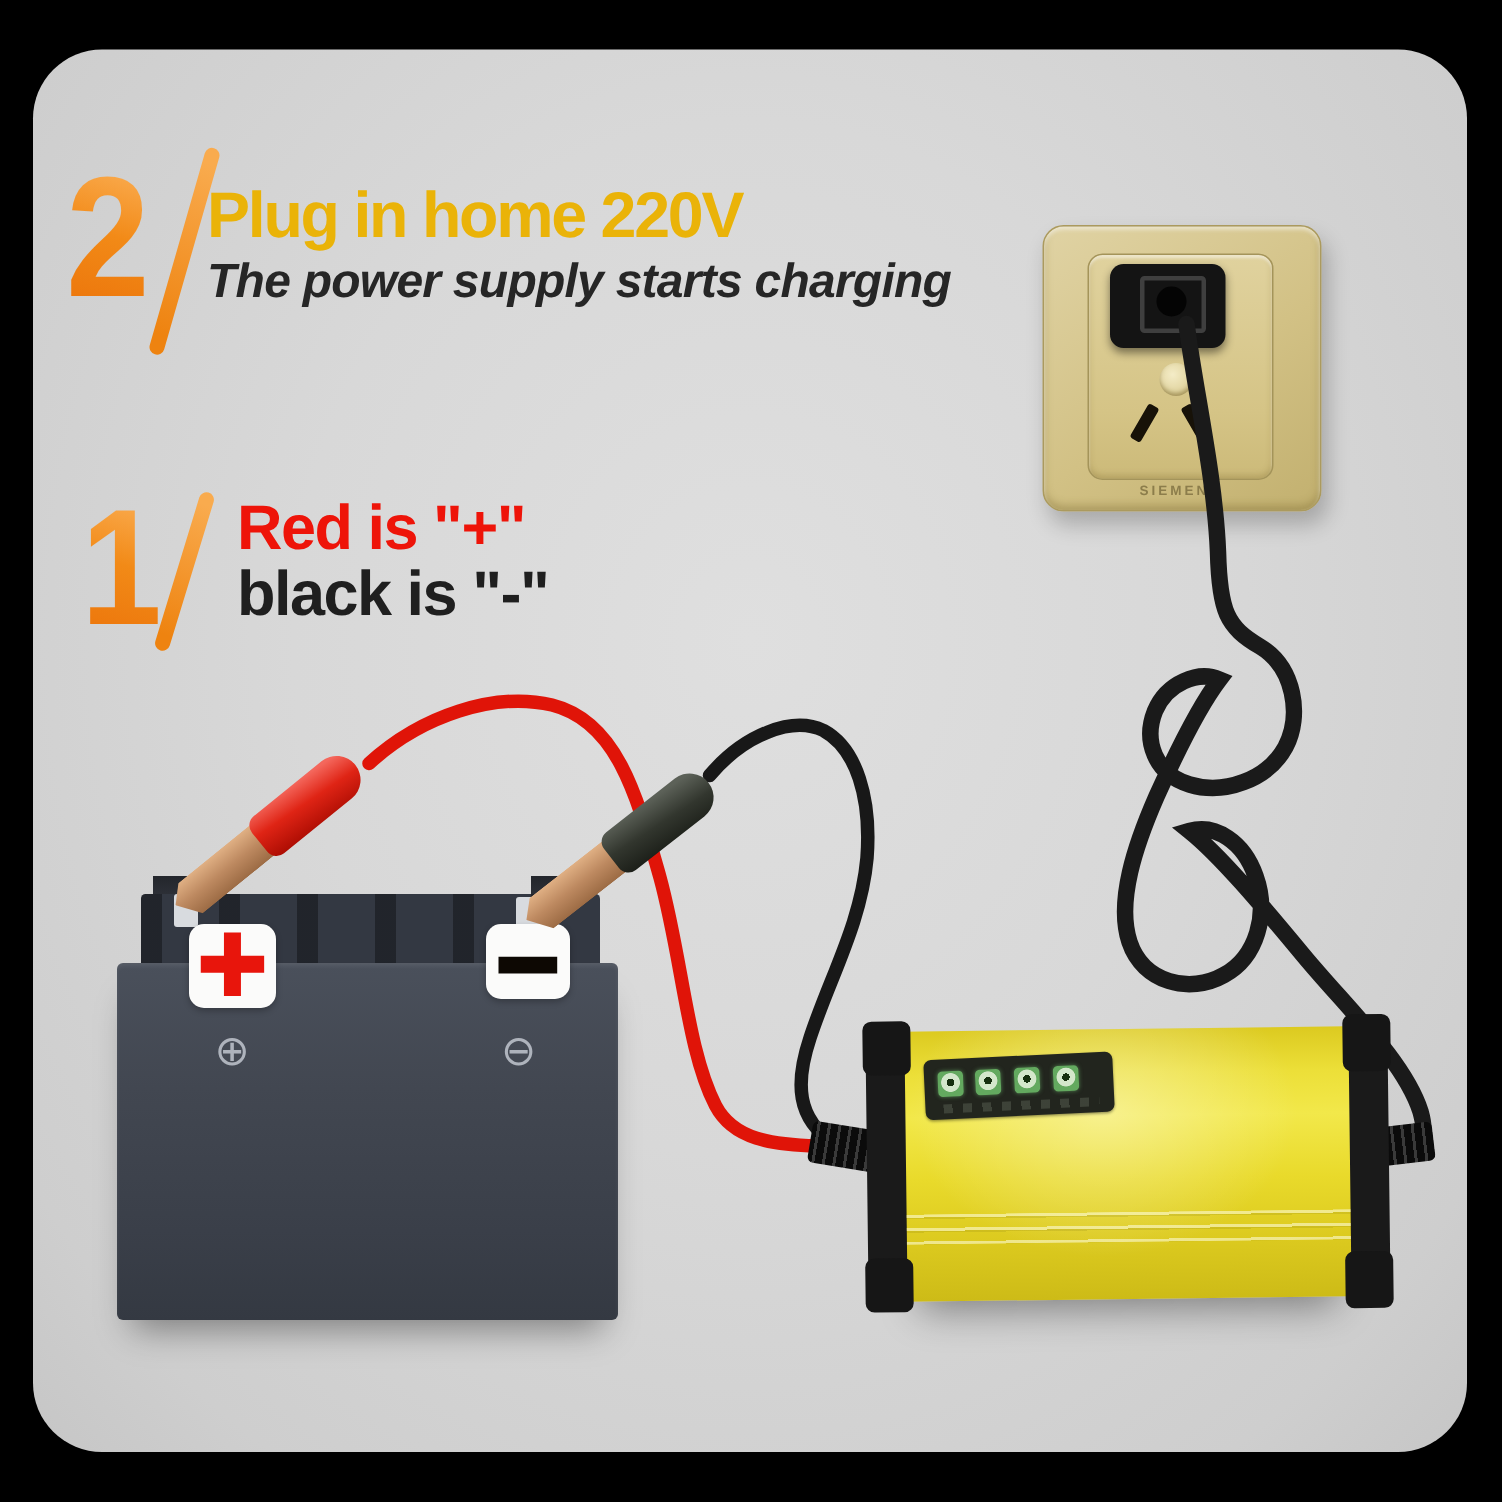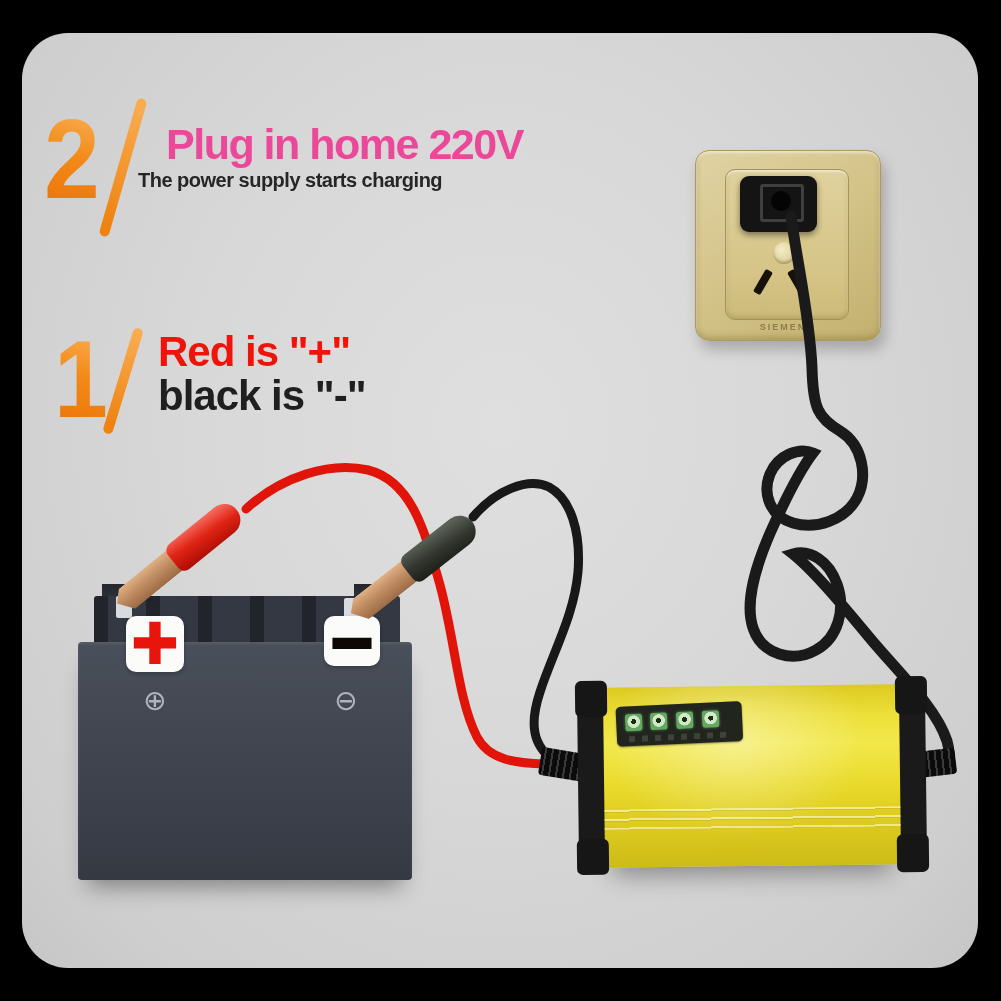--- a/index.html
+++ b/index.html
@@ -15,22 +15,22 @@
   
   .step-num{font-weight:700;line-height:1;z-index:5;
         background:linear-gradient(195deg,#fbb057 6%,#f28a17 48%,#ec750b 92%);
         -webkit-background-clip:text;background-clip:text;color:transparent;
         transform:scaleX(.88);transform-origin:left top;}
   .num-2{left:44px;top:102px;font-size:114px;}
   .num-1{left:54px;top:324px;font-size:110px;}
   .slash{background:linear-gradient(185deg,#f9ab4e 8%,#ee8310 90%);border-radius:5px;z-index:5;}
   .slash-2{left:118px;top:96px;width:10px;height:143px;transform:rotate(16deg);}
   .slash-1{left:118px;top:326px;width:10px;height:110px;transform:rotate(17deg);}
-  .t2-title{left:138px;top:120px;font-size:43px;font-weight:700;letter-spacing:-1.5px;color:#ec4899;z-index:5;margin-left:28px;}
-  .t2-sub{left:138px;top:169px;font-size:20px;font-weight:700;letter-spacing:-.5px;color:#262626;z-index:5;}
+  .t2-title{left:138px;top:120px;font-size:43px;font-weight:700;letter-spacing:-1.5px;color:#eab308;z-index:5;}
+  .t2-sub{left:138px;top:169px;font-size:32px;font-weight:700;letter-spacing:-.5px;color:#262626;z-index:5;font-style:italic;}
   .t1-red{left:158px;top:328px;font-size:42px;font-weight:700;letter-spacing:-1px;color:#ee1409;z-index:5;}
   .t1-black{left:158px;top:372px;font-size:42px;font-weight:700;letter-spacing:-1px;color:#1f1f1f;z-index:5;}
 
   
   .socket{left:695px;top:150px;width:184px;height:189px;z-index:10;}
   .plate{left:0;top:0;width:184px;height:189px;border-radius:14px;border:1px solid #ab9a5e;
         background:linear-gradient(145deg,#e0d3a4 0%,#d2c185 55%,#c2b06f 100%);
         box-shadow:inset 0 2px 3px rgba(255,255,255,.55), inset 0 -3px 6px rgba(110,92,35,.35), 4px 9px 14px rgba(0,0,0,.22);}
   .panel{left:30px;top:19px;width:122px;height:149px;border-radius:10px;border:1px solid #a4945a;
         background:linear-gradient(180deg,#e0d29e 0%,#d5c486 70%,#ccba79 100%);

